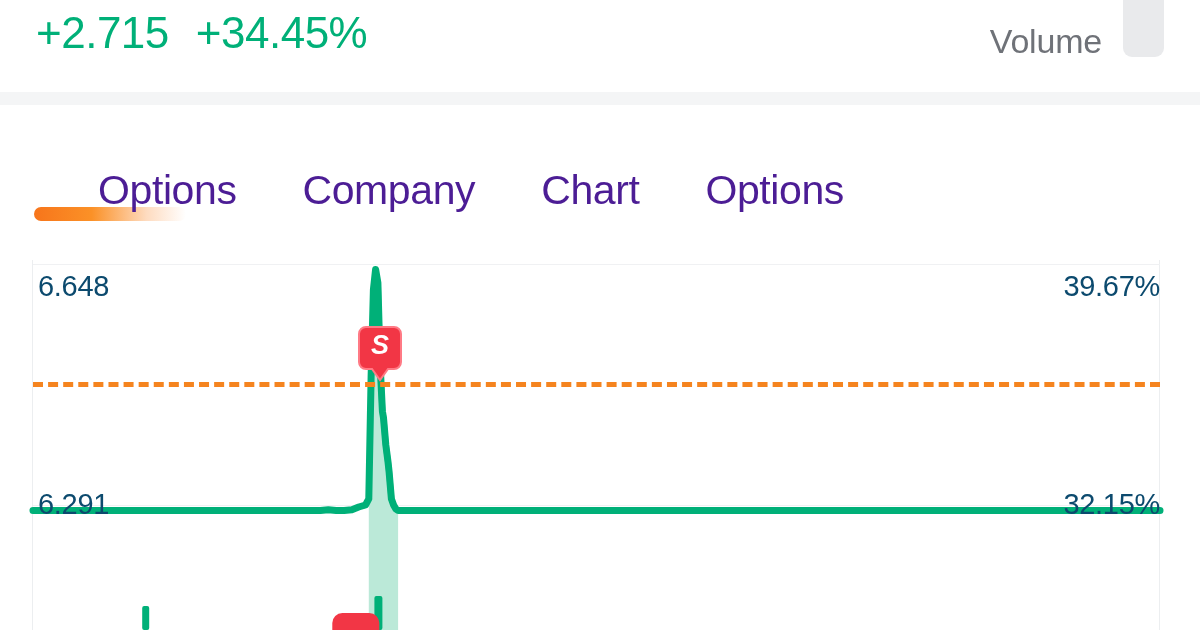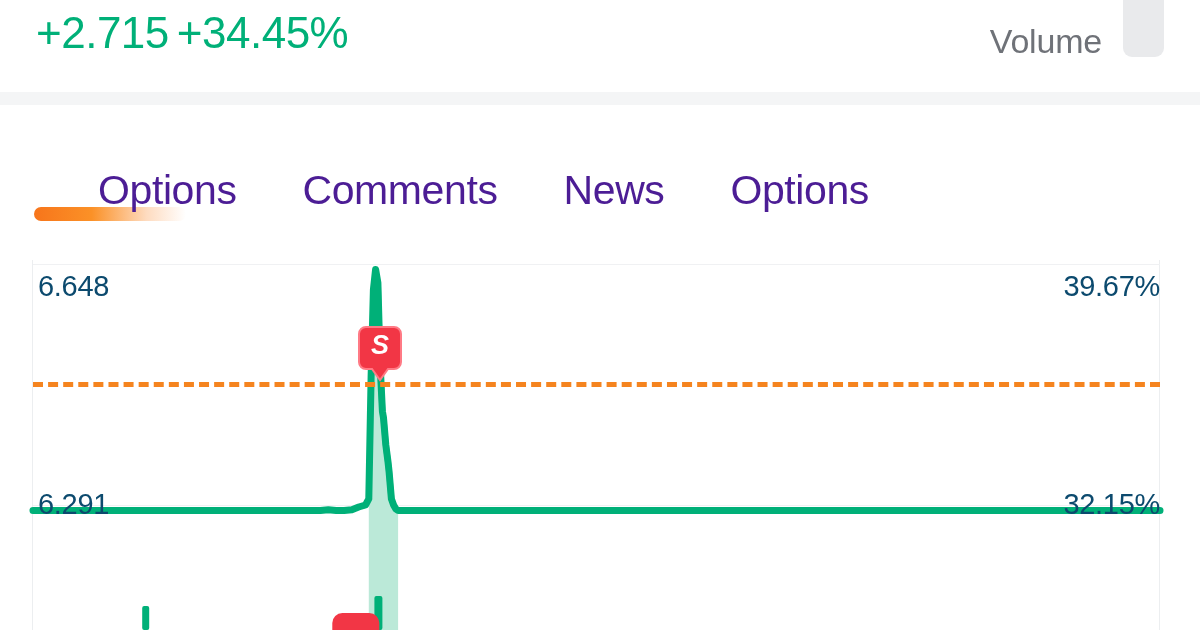--- a/index.html
+++ b/index.html
@@ -30,21 +30,21 @@
   .quote-change {
     position: absolute;
     left: 36px;
     top: 8px;
     font-size: 44px;
     font-weight: 400;
     letter-spacing: -0.5px;
     color: #00b078;
     white-space: nowrap;
   }
-  .quote-change .chg-pct { margin-left: 8px; }
+  .quote-change .chg-pct { margin-left: 27px; }
 
   .volume-group {
     position: absolute;
     right: 98px;
     top: 22px;
     display: flex;
     align-items: baseline;
     gap: 58px;
     white-space: nowrap;
   }
@@ -220,25 +220,25 @@
 
       <div class="tab active">
         <span class="tab-underline"></span>
       </div>
 
       <div class="tab">
         <span>Options</span>
       </div>
 
       <div class="tab">
-        <span>Comments</span>
-      </div>
-
-      <div class="tab">
-        <span>News</span>
+        <span>Company</span>
+      </div>
+
+      <div class="tab">
+        <span>Chart</span>
       </div>
 
       <div class="tab">
         <span>Options</span>
       </div>
 
     </div>
   </div>
 
   <div class="chart-area">

